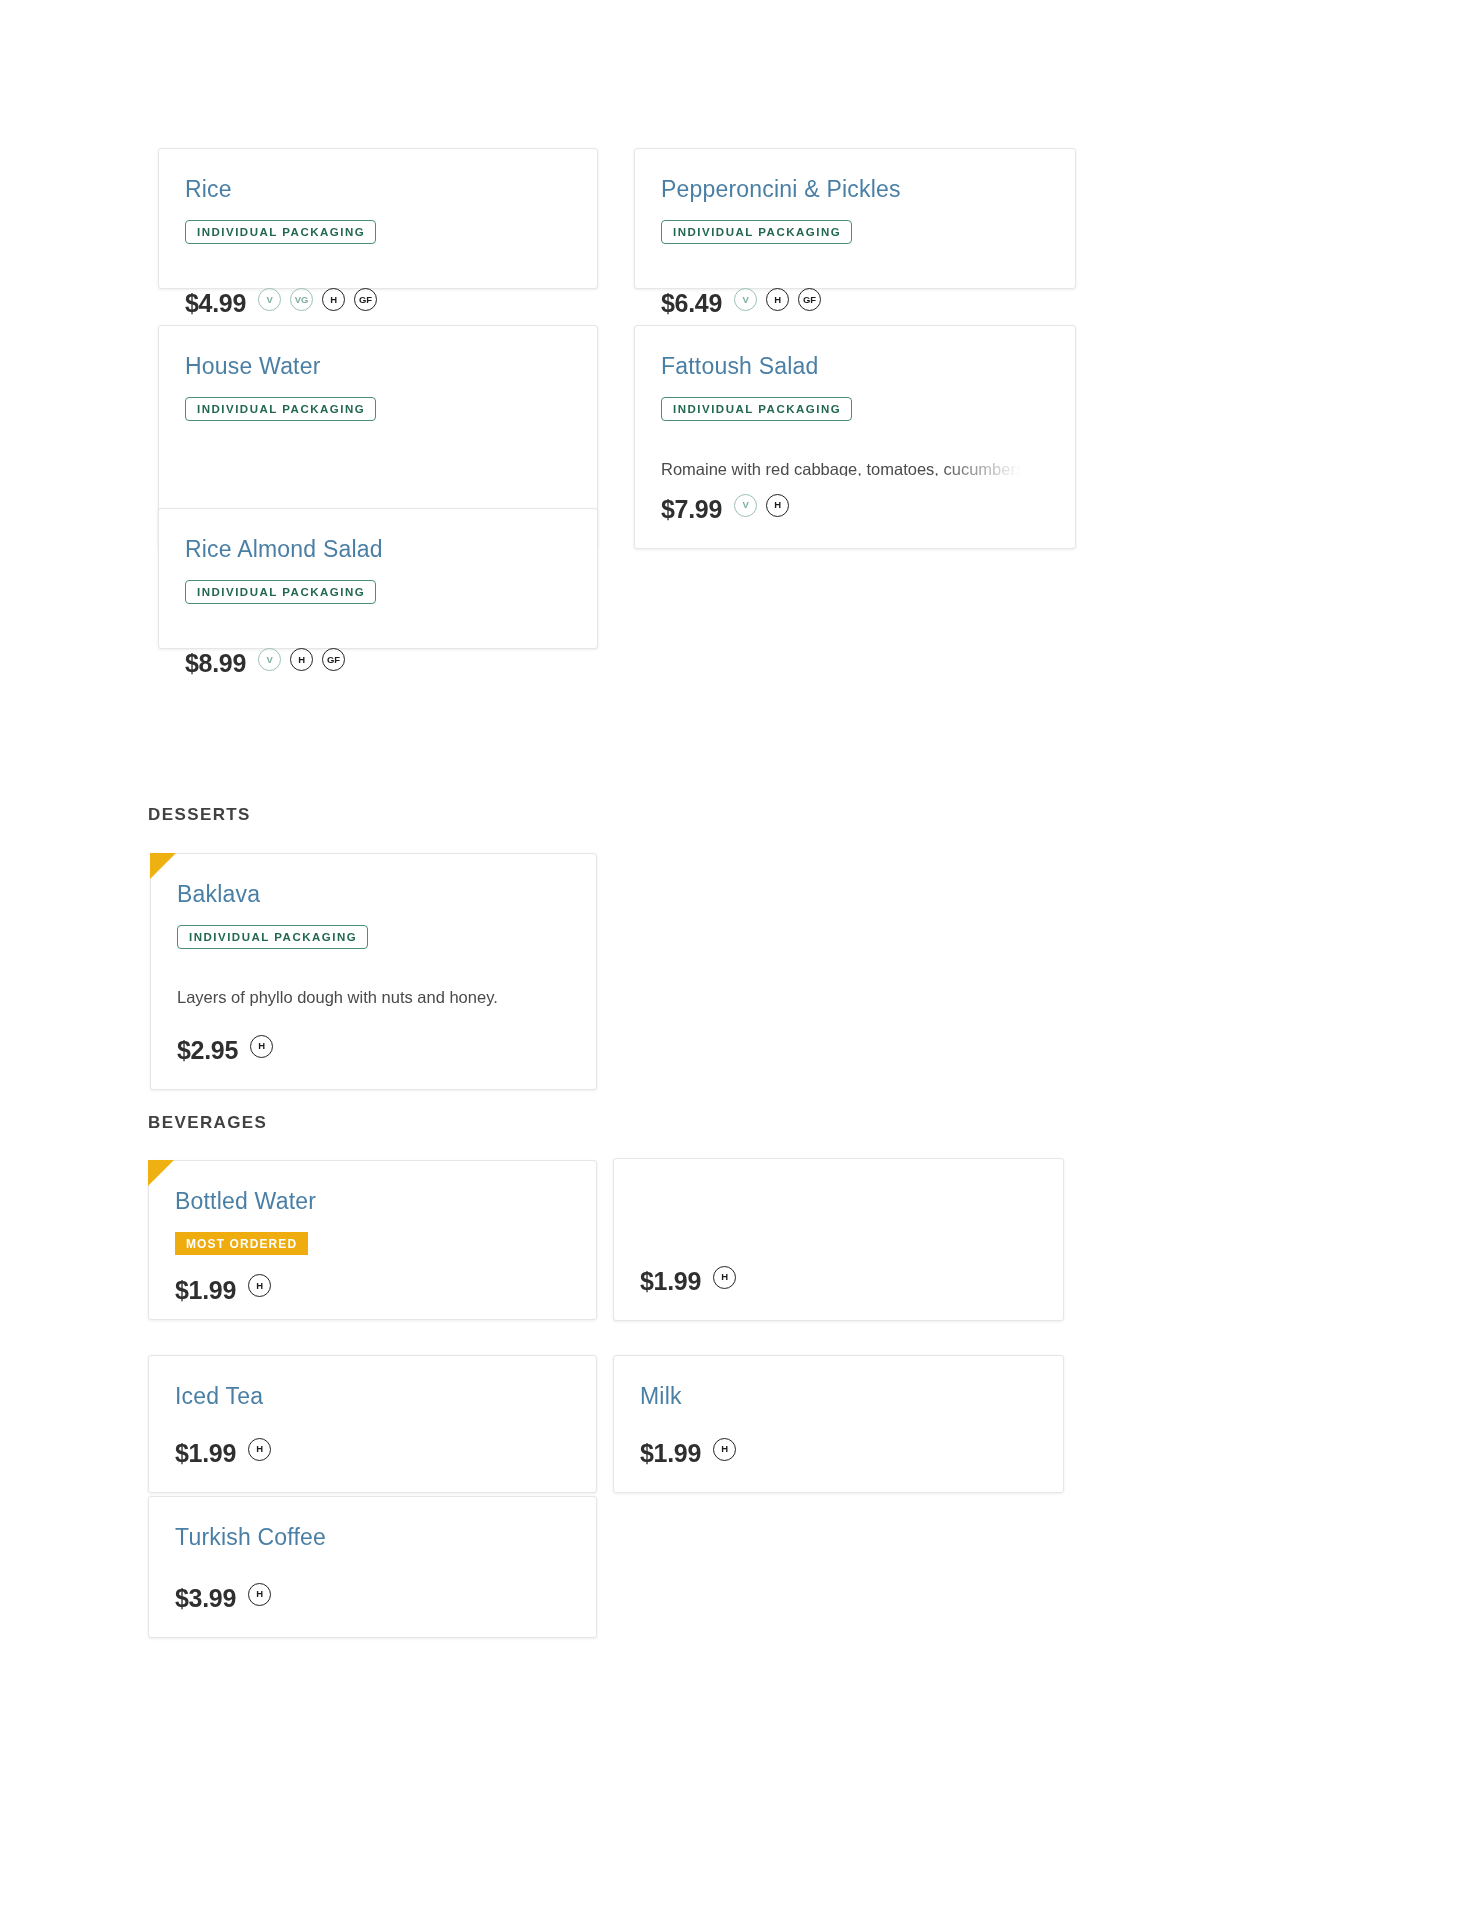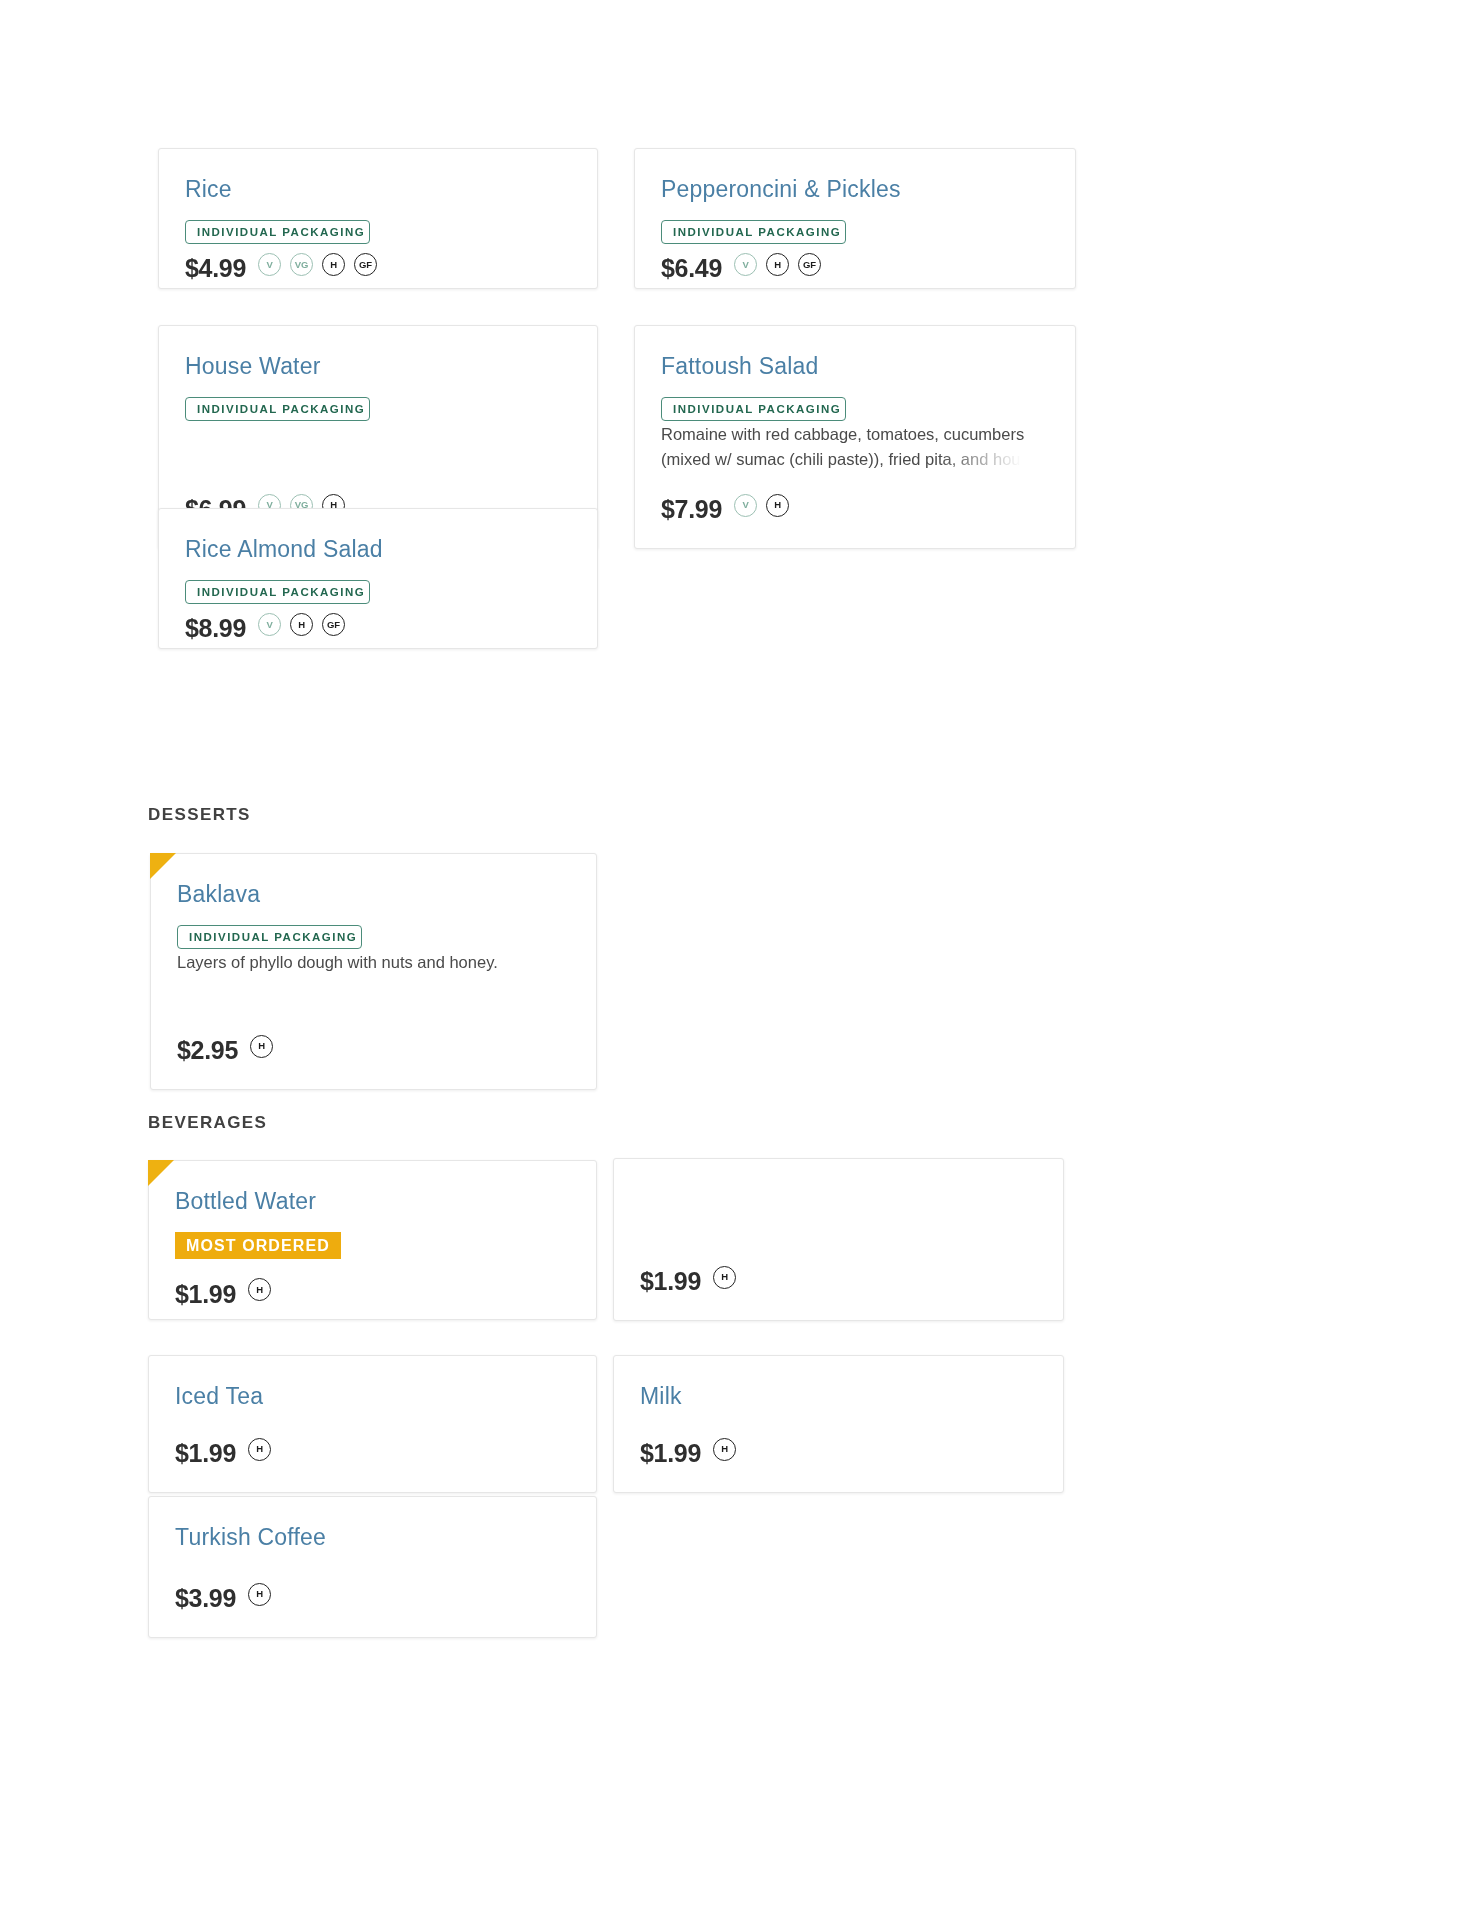--- a/index.html
+++ b/index.html
@@ -73,32 +73,32 @@
   .packaging-pill {
     display: inline-block;
     align-self: flex-start;
     border: 1px solid #4b8c7a;
     border-radius: 4px;
     color: #22674f;
     font-size: 11.5px;
     font-weight: bold;
     letter-spacing: 1.5px;
     text-transform: uppercase;
-    padding: 6px 4px 5px 11px;
+    padding: 6px 10px 5px 11px;
     line-height: 1;
     white-space: nowrap;
-    margin-bottom: 1px;
+    margin-bottom: 36px;
   }
 
   .most-ordered-badge {
     display: inline-block;
     align-self: flex-start;
     background: #eeac0e;
     color: #ffffff;
-    font-size: 16px;
+    font-size: 12px;
     font-weight: bold;
     letter-spacing: 1.1px;
     text-transform: uppercase;
     padding: 6px 11px 5px 11px;
     line-height: 1;
     white-space: nowrap;
     margin-bottom: 12px;
   }
 
   .item-desc {

